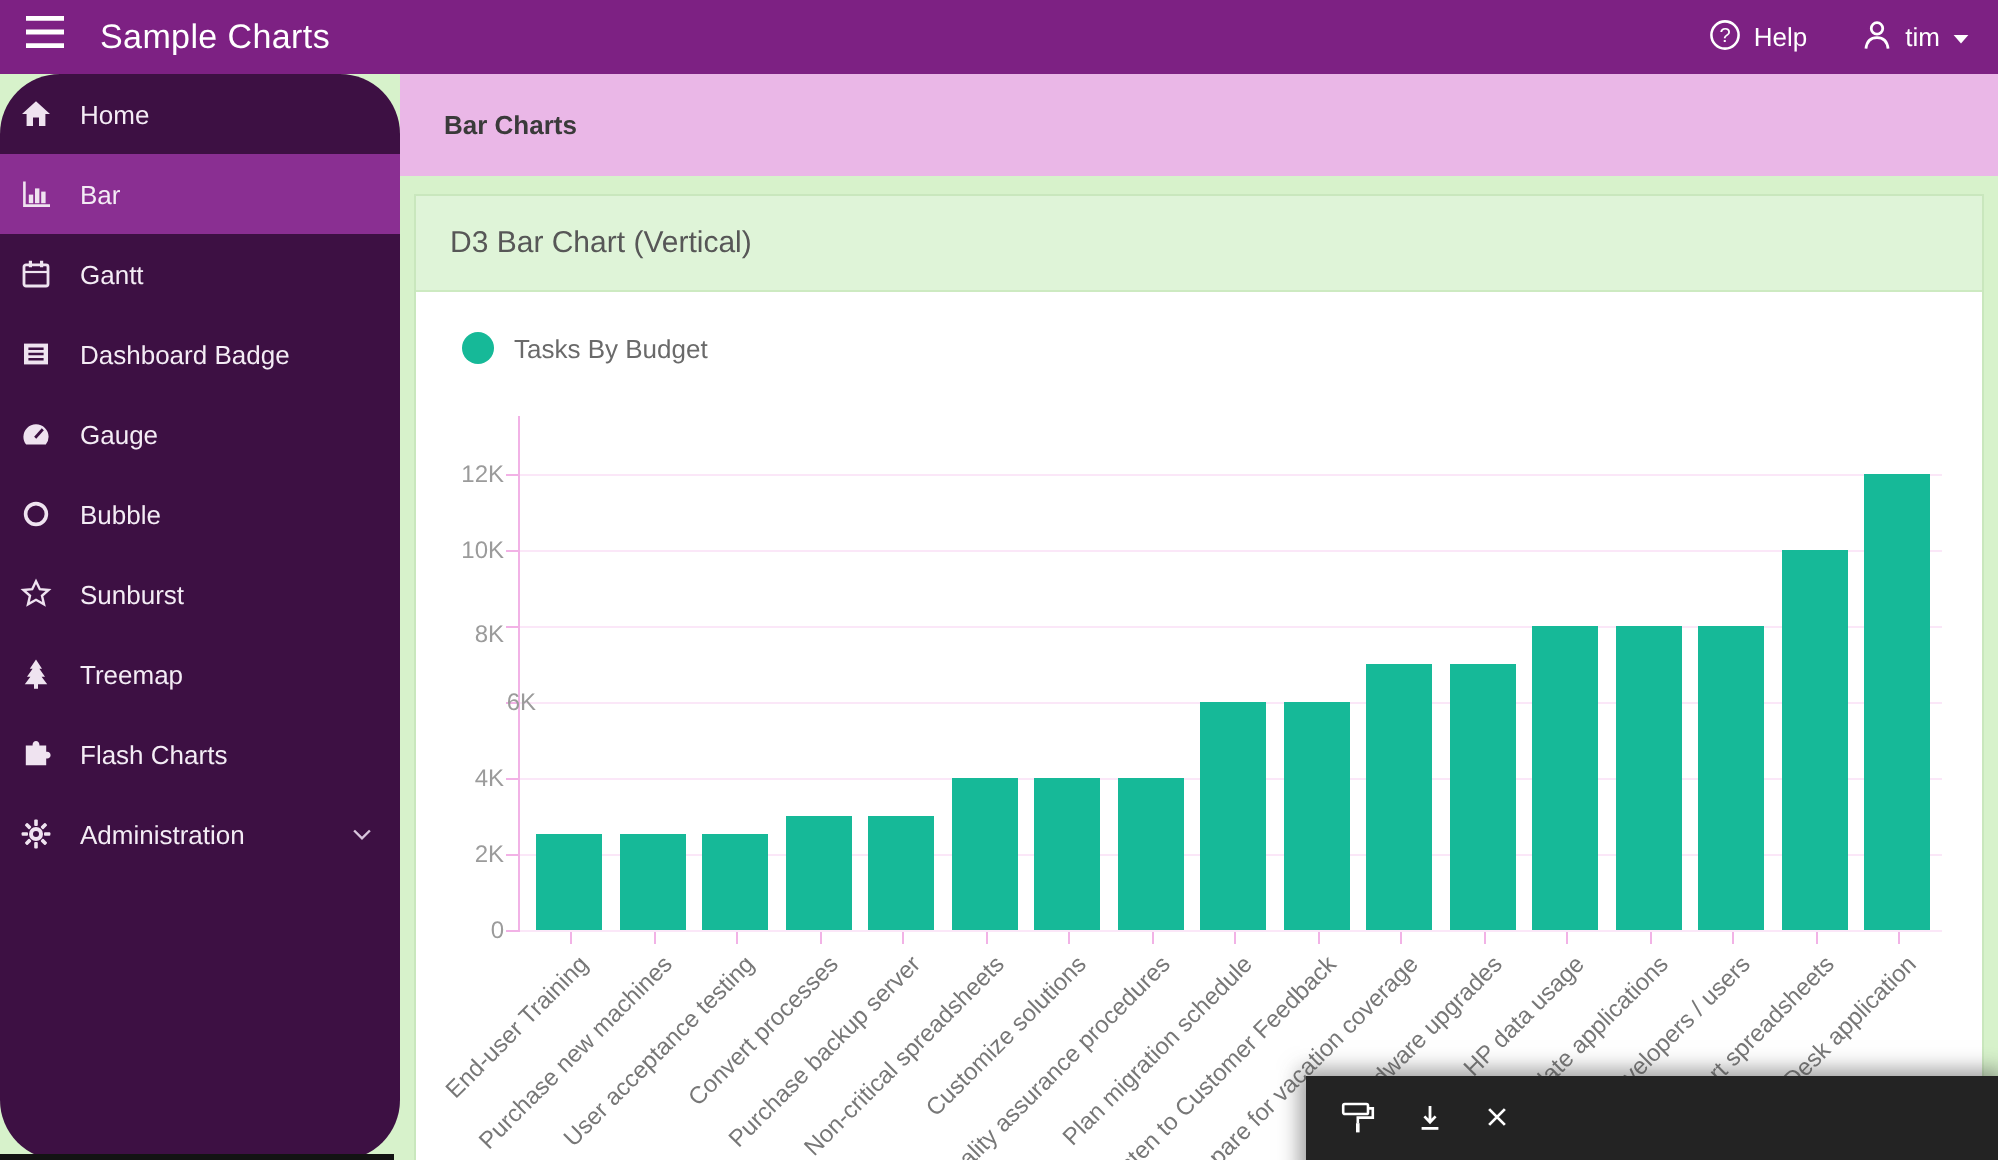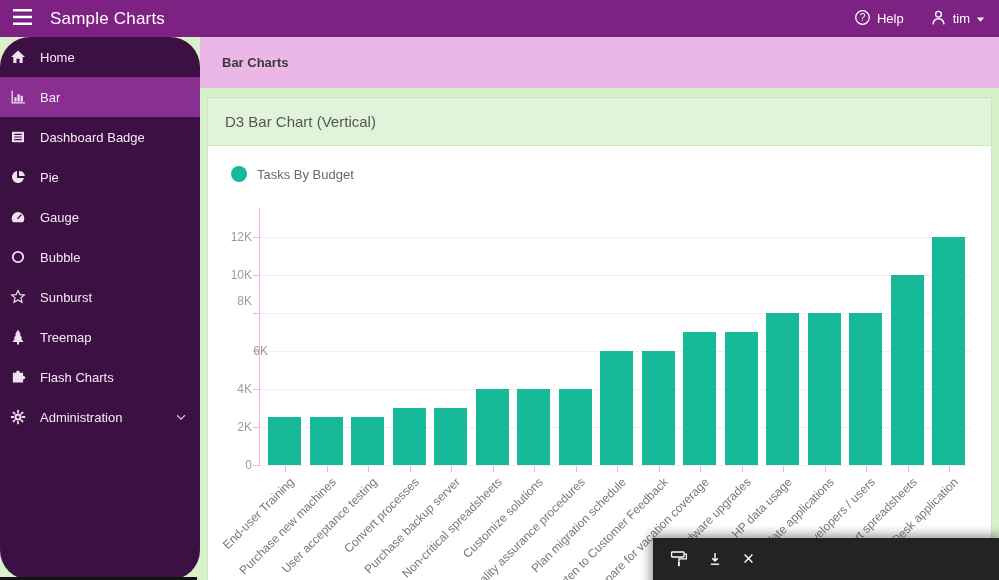--- a/index.html
+++ b/index.html
@@ -114,34 +114,35 @@
           <rect x="4.4" y="8.3" width="2.2" height="4.3" fill="currentColor"></rect>
           <rect x="7.5" y="5.2" width="2.2" height="7.4" fill="currentColor"></rect>
           <rect x="10.6" y="6.8" width="2.2" height="5.8" fill="currentColor"></rect>
         </svg>
       </span>
       <span class="nav-label">Bar</span>
     </div>
     <div class="nav-item">
       <span class="nav-icon">
         <svg width="16" height="16" viewBox="0 0 16 16">
+          <rect x="2" y="3.4" width="12" height="10.6" rx="1" fill="none" stroke="currentColor" stroke-width="1.4"></rect>
+          <path d="M5.2 1.4v3.2M10.8 1.4v3.2" stroke="currentColor" stroke-width="1.6"></path>
+          <path d="M2 7h12" stroke="currentColor" stroke-width="1.1"></path>
+        </svg>
+      </span>
+      <span class="nav-label">Gantt</span>
+    </div>
+    <div class="nav-item">
+      <span class="nav-icon">
+        <svg width="16" height="16" viewBox="0 0 16 16">
           <rect x="2" y="2.8" width="12" height="10.4" fill="currentColor"></rect>
           <path d="M4.2 5.4h7.6M4.2 8h7.6M4.2 10.6h7.6" stroke="#3d1043" stroke-width="1.2"></path>
         </svg>
       </span>
       <span class="nav-label">Dashboard Badge</span>
-    </div>
-    <div class="nav-item">
-      <span class="nav-icon">
-        <svg width="16" height="16" viewBox="0 0 16 16">
-          <path d="M7 2.1A6 6 0 1 0 13.9 9H7Z" fill="currentColor"></path>
-          <path d="M9 2.1A6 6 0 0 1 14.9 7H9Z" fill="currentColor"></path>
-        </svg>
-      </span>
-      <span class="nav-label">Pie</span>
     </div>
     <div class="nav-item">
       <span class="nav-icon">
         <svg width="16" height="16" viewBox="0 0 16 16">
           <path d="M8 3.1a6.3 6.3 0 0 0-6.3 6.3c0 1.5.5 2.9 1.4 3.9h9.8a6.3 6.3 0 0 0 1.4-3.9A6.3 6.3 0 0 0 8 3.1Z" fill="currentColor"></path>
           <path d="M7.6 9.9 11.4 5.6" stroke="#3d1043" stroke-width="1.4"></path>
         </svg>
       </span>
       <span class="nav-label">Gauge</span>
     </div>
@@ -227,21 +228,21 @@
           <div class="y-tick" style="left:45px;top:281px"></div>
           <div class="y-label" style="left:0;top:274px">2K</div>
           <div class="gridline" style="left:52px;top:243px;width:711px"></div>
           <div class="y-tick" style="left:45px;top:243px"></div>
           <div class="y-label" style="left:0;top:236px">4K</div>
           <div class="gridline" style="left:52px;top:205px;width:711px"></div>
           <div class="y-tick" style="left:45px;top:205px"></div>
           <div class="y-label" style="left:16px;top:198px">6K</div>
           <div class="gridline" style="left:52px;top:167px;width:711px"></div>
           <div class="y-tick" style="left:45px;top:167px"></div>
-          <div class="y-label" style="left:0;top:148px">8K</div>
+          <div class="y-label" style="left:0;top:164px">8K</div>
           <div class="gridline" style="left:52px;top:129px;width:711px"></div>
           <div class="y-tick" style="left:45px;top:129px"></div>
           <div class="y-label" style="left:0;top:122px">10K</div>
           <div class="gridline" style="left:52px;top:91px;width:711px"></div>
           <div class="y-tick" style="left:45px;top:91px"></div>
           <div class="y-label" style="left:0;top:84px">12K</div>
           <div class="bar" style="left:60px;top:271px;width:33px;height:48px;background:#16b998"></div>
           <div class="x-tick" style="left:77px;top:320px"></div>
           <div class="x-label" style="left:-161px;top:329px">End-user Training</div>
           <div class="bar" style="left:102px;top:271px;width:33px;height:48px;background:#16b998"></div>

